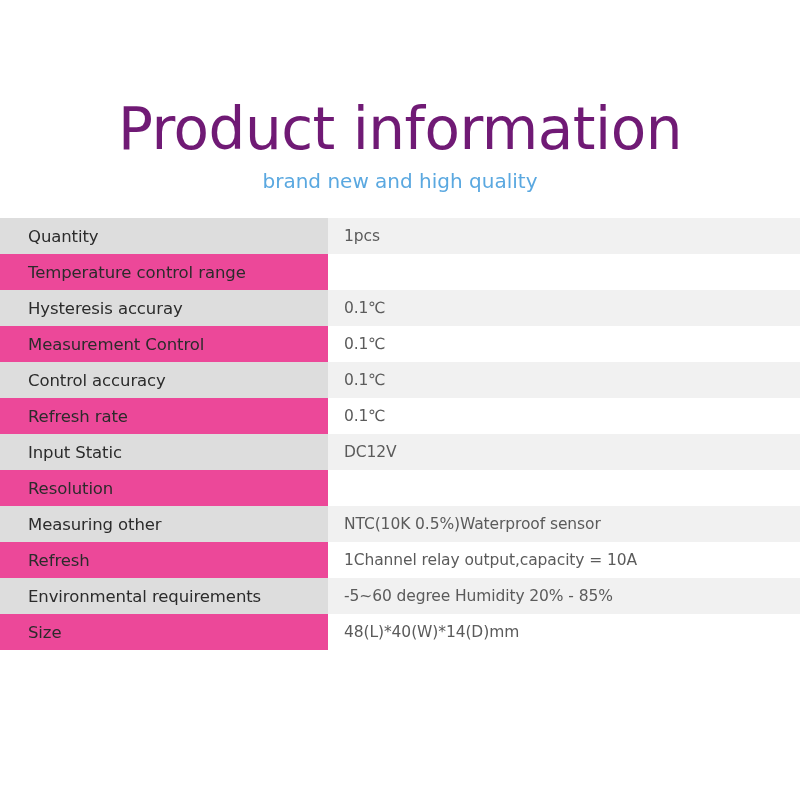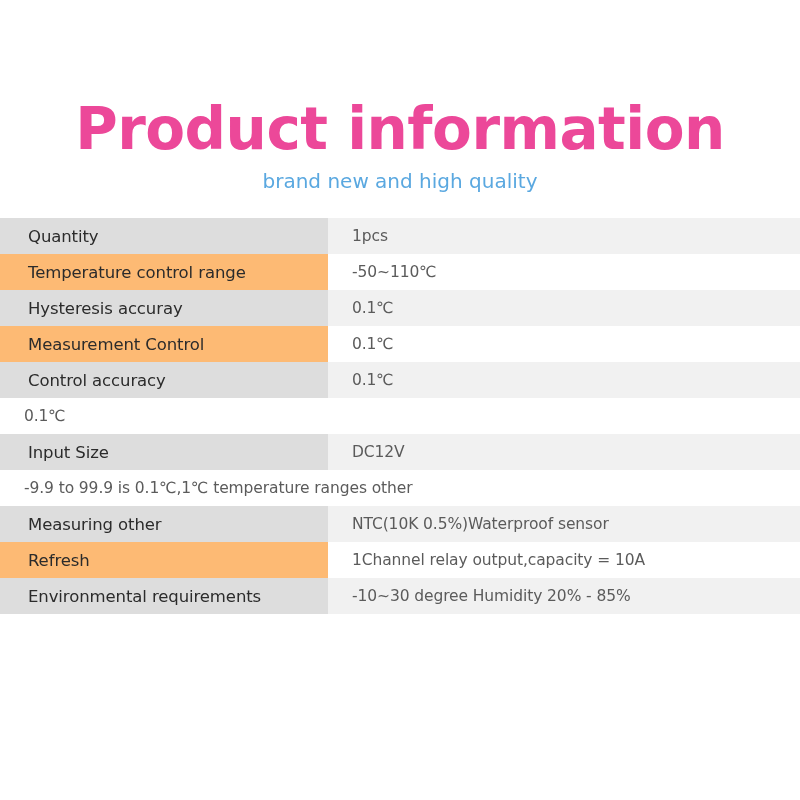--- a/index.html
+++ b/index.html
@@ -23,22 +23,22 @@
 
   
   .header {
     padding-top: 96px;
     text-align: center;
   }
   .title {
     margin: 0;
     font-size: 58px;
     line-height: 66px;
-    font-weight: 700;
-    color: #ec4899;
+    font-weight: 400;
+    color: #701a75;
     letter-spacing: -0.5px;
     white-space: nowrap;
   }
   .subtitle {
     margin: 0;
     padding-top: 6px;
     font-size: 20px;
     line-height: 26px;
     font-weight: 400;
     color: #5aa8e0;
@@ -66,84 +66,88 @@
     align-items: center;
     font-size: 16.5px;
     color: #2b2b2b;
     font-weight: 400;
     white-space: nowrap;
     letter-spacing: -0.1px;
   }
   .spec-row .cell-value {
     flex: 1 1 auto;
     box-sizing: border-box;
-    padding-left: 24px;
+    padding-left: 16px;
     display: flex;
     align-items: center;
     font-size: 15.5px;
     color: #5b5b5b;
     font-weight: 400;
     white-space: nowrap;
     letter-spacing: -0.1px;
   }
   
   .spec-row.shaded .cell-label { background: #dddddd; }
   .spec-row.shaded .cell-value { background: #f1f1f1; }
   
-  .spec-row.plain .cell-label { background: #fdba74; }
+  .spec-row.plain .cell-label { background: #ec4899; }
   .spec-row.plain .cell-value { background: #ffffff; }
 </style>
 </head>
 <body>
 
 <div class="page">
 
   <div class="header">
     <h1 class="title">Product information</h1>
     <p class="subtitle">brand new and high quality</p>
   </div>
 
   <div class="spec-table">
       <div class="spec-row shaded">
         <div class="cell-label">Quantity</div>
         <div class="cell-value">1pcs</div>
       </div>
       <div class="spec-row plain">
         <div class="cell-label">Temperature control range</div>
-        <div class="cell-value">-50~110℃</div>
       </div>
       <div class="spec-row shaded">
         <div class="cell-label">Hysteresis accuray</div>
         <div class="cell-value">0.1℃</div>
       </div>
       <div class="spec-row plain">
         <div class="cell-label">Measurement Control</div>
         <div class="cell-value">0.1℃</div>
       </div>
       <div class="spec-row shaded">
         <div class="cell-label">Control accuracy</div>
         <div class="cell-value">0.1℃</div>
       </div>
       <div class="spec-row plain">
+        <div class="cell-label">Refresh rate</div>
         <div class="cell-value">0.1℃</div>
       </div>
       <div class="spec-row shaded">
-        <div class="cell-label">Input Size</div>
+        <div class="cell-label">Input Static</div>
         <div class="cell-value">DC12V</div>
       </div>
       <div class="spec-row plain">
-        <div class="cell-value">-9.9 to 99.9 is 0.1℃,1℃ temperature ranges other</div>
+        <div class="cell-label">Resolution</div>
       </div>
       <div class="spec-row shaded">
         <div class="cell-label">Measuring other</div>
         <div class="cell-value">NTC(10K 0.5%)Waterproof sensor</div>
       </div>
       <div class="spec-row plain">
         <div class="cell-label">Refresh</div>
         <div class="cell-value">1Channel relay output,capacity = 10A</div>
       </div>
       <div class="spec-row shaded">
         <div class="cell-label">Environmental requirements</div>
-        <div class="cell-value">-10~30 degree Humidity 20% - 85%</div>
+        <div class="cell-value">-5~60 degree Humidity 20% - 85%</div>
+      </div>
+      <div class="spec-row plain">
+        <div class="cell-label">Size</div>
+        <div class="cell-value">48(L)*40(W)*14(D)mm</div>
       </div>
     </div>
 
 </div>
 
 </body></html>

